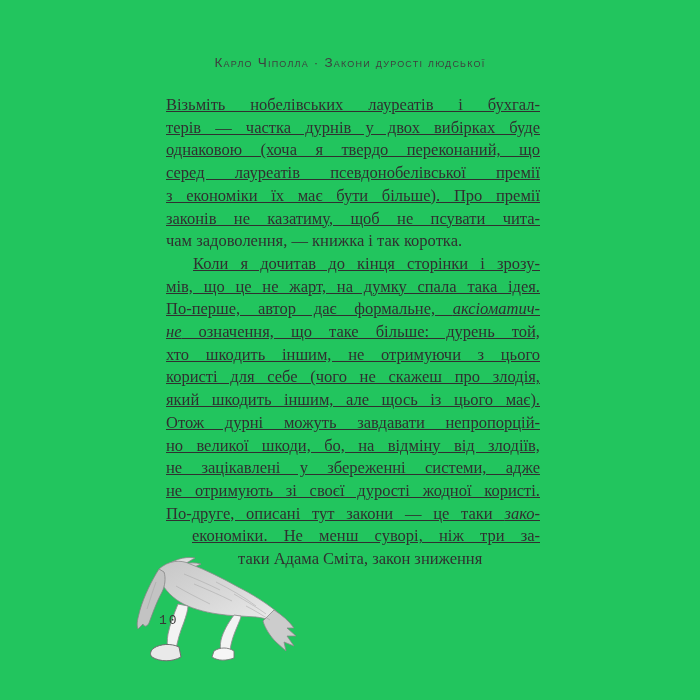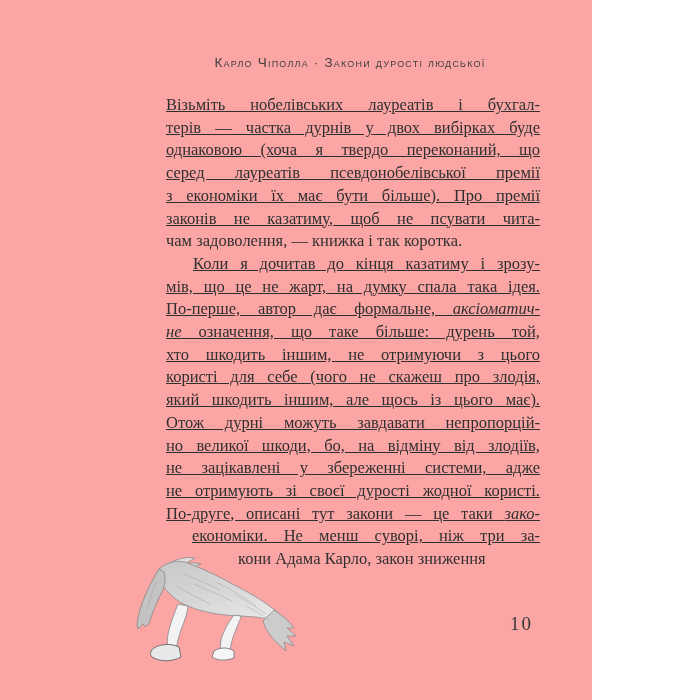--- a/index.html
+++ b/index.html
@@ -1,19 +1,19 @@
 <!DOCTYPE html>
 <html lang="uk"><head>
 <meta charset="utf-8">
 <style>
   html,body{margin:0;padding:0;}
   .page{
     position:relative;
-    width:592px;height:700px;
-    background:#fca5a5;
+    width:700px;height:700px;
+    background:#22c55e;
     overflow:hidden;
     font-family:"Liberation Serif", serif;
   }
   .running-header{
     position:absolute;
     top:55px;left:0;width:700px;
     text-align:center;
     font-family:"Liberation Sans", sans-serif;
     font-variant:small-caps;
     font-size:13.5px;
@@ -31,23 +31,23 @@
   .body-text .line{white-space:normal;}
   .body-text .line.just{
     text-align:justify;
     text-align-last:justify;
     text-decoration:underline;
   }
   .body-text em{font-style:italic;}
   .page-number{
     position:absolute;
     left:159px;top:613px;width:374px;
-    text-align:right;
-    font-family:Liberation Serif, serif;
-    font-size:19px;
+    text-align:left;
+    font-family:Liberation Mono, monospace;
+    font-size:13px;
     letter-spacing:2px;
     color:#383838;
   }
   .illustration{
     position:absolute;
     left:126px;top:556px;
     width:190px;height:115px;
   }
 </style>
 </head>
@@ -58,34 +58,34 @@
   <div class="running-header">Карло Чіполла · Закони дурості людської</div>
 
   <div class="body-text">
       <div class="line just"><span>Візьміть нобелівських лауреатів і бухгал-</span></div>
       <div class="line just"><span>терів — частка дурнів у двох вибірках буде</span></div>
       <div class="line just"><span>однаковою (хоча я твердо переконаний, що</span></div>
       <div class="line just"><span>серед лауреатів псевдонобелівської премії</span></div>
       <div class="line just"><span>з економіки їх має бути більше). Про премії</span></div>
       <div class="line just"><span>законів не казатиму, щоб не псувати чита-</span></div>
       <div class="line"><span>чам задоволення, — книжка і так коротка.</span></div>
-      <div class="line just" style="text-indent: 27px;"><span>Коли я дочитав до кінця казатиму і зрозу-</span></div>
+      <div class="line just" style="text-indent: 27px;"><span>Коли я дочитав до кінця сторінки і зрозу-</span></div>
       <div class="line just"><span>мів, що це не жарт, на думку спала така ідея.</span></div>
       <div class="line just"><span>По-перше, автор дає формальне, </span><em>аксіоматич-</em></div>
       <div class="line just"><em>не</em><span> означення, що таке більше: дурень той,</span></div>
       <div class="line just"><span>хто шкодить іншим, не отримуючи з цього</span></div>
       <div class="line just"><span>користі для себе (чого не скажеш про злодія,</span></div>
       <div class="line just"><span>який шкодить іншим, але щось із цього має).</span></div>
       <div class="line just"><span>Отож дурні можуть завдавати непропорцій-</span></div>
       <div class="line just"><span>но великої шкоди, бо, на відміну від злодіїв,</span></div>
       <div class="line just"><span>не зацікавлені у збереженні системи, адже</span></div>
       <div class="line just"><span>не отримують зі своєї дурості жодної користі.</span></div>
       <div class="line just"><span>По-друге, описані тут закони — це таки </span><em>зако-</em></div>
       <div class="line just" style="margin-left: 26px;"><span>економіки. Не менш суворі, ніж три за-</span></div>
-      <div class="line" style="margin-left: 72px;"><span>кони Адама Карло, закон зниження</span></div>
+      <div class="line" style="margin-left: 72px;"><span>таки Адама Сміта, закон зниження</span></div>
     </div>
 
   <svg class="illustration" viewBox="0 0 190 115" xmlns="http://www.w3.org/2000/svg">
     <defs>
       <linearGradient id="fur" x1="0" y1="0" x2="1" y2="1">
         <stop offset="0" stop-color="#c7c7c7"></stop>
         <stop offset="0.55" stop-color="#dadada"></stop>
         <stop offset="1" stop-color="#eeeeee"></stop>
       </linearGradient>
     </defs>

